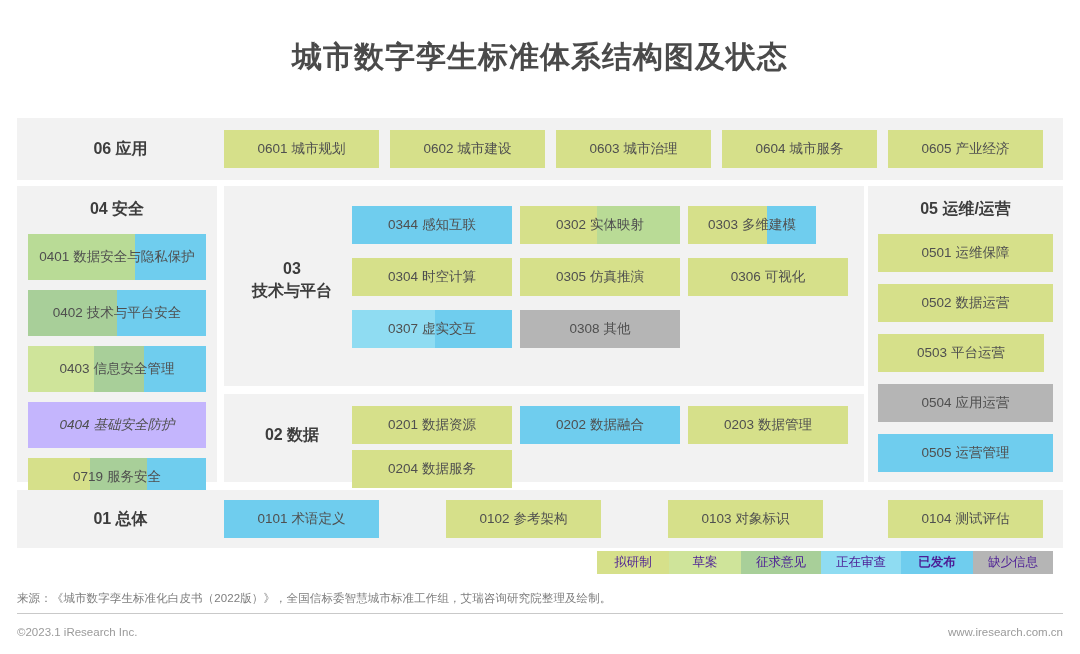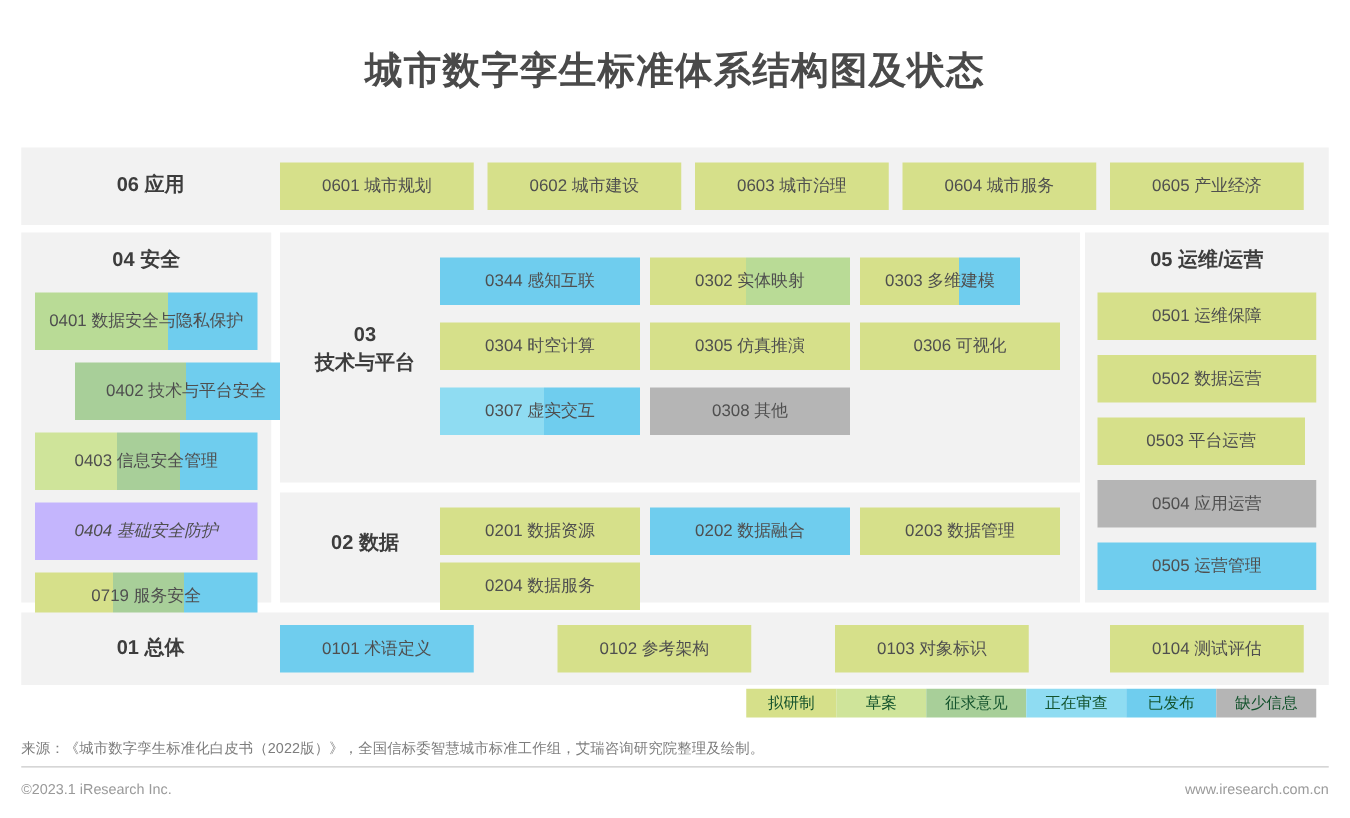--- a/index.html
+++ b/index.html
@@ -94,21 +94,21 @@
     left: 597px;
     top: 551px;
     display: flex;
     height: 23px;
   }
   .legend-item {
     display: flex;
     align-items: center;
     justify-content: center;
     font-size: 12.5px;
-    color: #14532d;
+    color: #4c1d95;
     box-sizing: border-box;
   }
 
   
   .source {
     position: absolute;
     left: 17px;
     top: 591px;
     font-size: 11.5px;
     color: #7d7d7d;
@@ -164,21 +164,21 @@
         </div>
       </div>
   </div>
 
   <div class="panel" id="panel-04">
     <div class="panel-label" id="label-04">04  安全</div>
     <div>
         <div class="node" style="left: 11px; top: 48px; width: 178px; height: 46px; background: linear-gradient(to right, rgb(185, 219, 150) 0%, rgb(185, 219, 150) 60%, rgb(111, 205, 238) 60%, rgb(111, 205, 238) 100%);">
           <span>0401 数据安全与隐私保护</span>
         </div>
-        <div class="node" style="left: 11px; top: 104px; width: 178px; height: 46px; background: linear-gradient(to right, rgb(168, 207, 153) 0%, rgb(168, 207, 153) 50%, rgb(111, 205, 238) 50%, rgb(111, 205, 238) 100%); margin-left: 32px;">
+        <div class="node" style="left: 11px; top: 104px; width: 178px; height: 46px; background: linear-gradient(to right, rgb(168, 207, 153) 0%, rgb(168, 207, 153) 50%, rgb(111, 205, 238) 50%, rgb(111, 205, 238) 100%);">
           <span>0402 技术与平台安全</span>
         </div>
         <div class="node" style="left: 11px; top: 160px; width: 178px; height: 46px; background: linear-gradient(to right, rgb(207, 228, 154) 0%, rgb(207, 228, 154) 37%, rgb(168, 207, 153) 37%, rgb(168, 207, 153) 65%, rgb(111, 205, 238) 65%, rgb(111, 205, 238) 100%);">
           <span>0403 信息安全管理</span>
         </div>
         <div class="node" style="left: 11px; top: 216px; width: 178px; height: 46px; background: #c4b5fd; font-style: italic;">
           <span>0404 基础安全防护</span>
         </div>
         <div class="node" style="left: 11px; top: 272px; width: 178px; height: 38px; background: linear-gradient(to right, rgb(214, 224, 138) 0%, rgb(214, 224, 138) 35%, rgb(168, 207, 153) 35%, rgb(168, 207, 153) 67%, rgb(111, 205, 238) 67%, rgb(111, 205, 238) 100%);">
           <span>0719 服务安全</span>
@@ -282,21 +282,21 @@
     </div>
     <div class="legend-item" style="background: rgb(207, 228, 154); width: 72px;">
       <span>草案</span>
     </div>
     <div class="legend-item" style="background: rgb(168, 207, 153); width: 80px;">
       <span>征求意见</span>
     </div>
     <div class="legend-item" style="background: rgb(143, 220, 242); width: 80px;">
       <span>正在审查</span>
     </div>
-    <div class="legend-item" style="background: rgb(111, 205, 238); width: 72px;">
+    <div class="legend-item" style="background: rgb(111, 205, 238); width: 72px; font-weight: bold;">
       <span>已发布</span>
     </div>
     <div class="legend-item" style="background: rgb(181, 181, 181); width: 80px;">
       <span>缺少信息</span>
     </div>
   </div>
 
 <div class="source">来源：《城市数字孪生标准化白皮书（2022版）》，全国信标委智慧城市标准工作组，艾瑞咨询研究院整理及绘制。</div>
 <div class="rule"></div>
 <div class="footer-left">©2023.1 iResearch Inc.</div>

